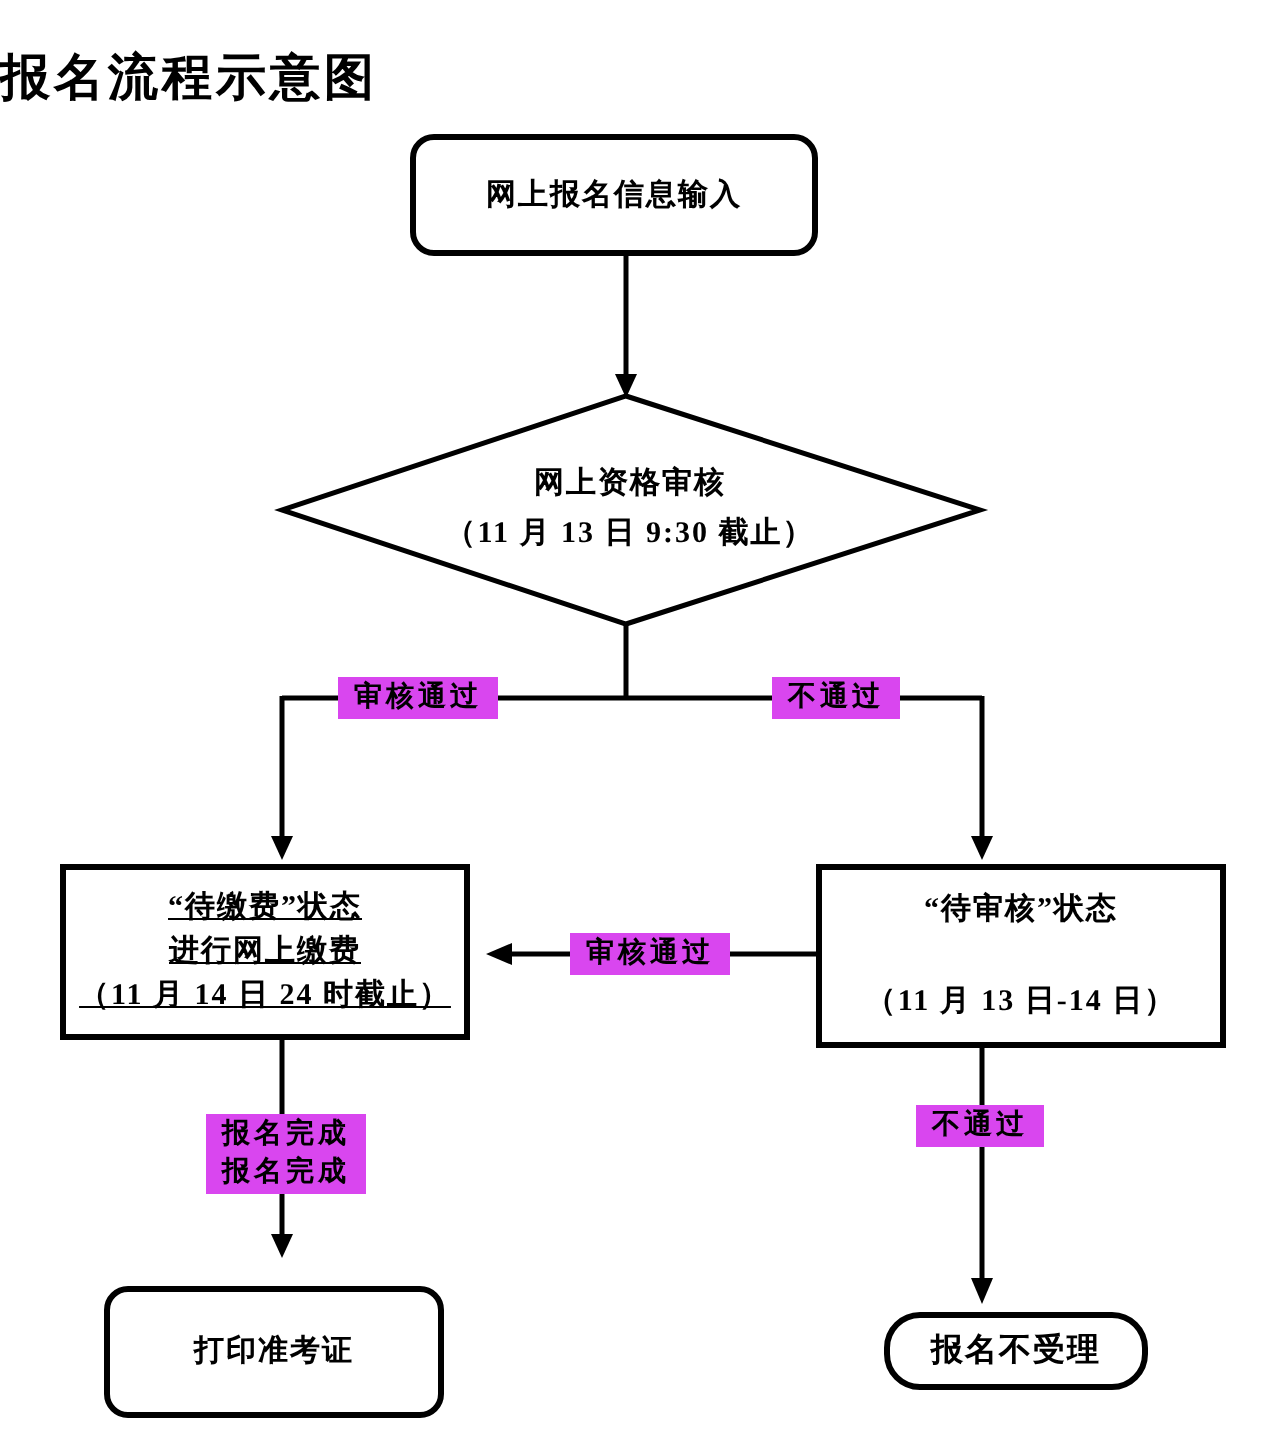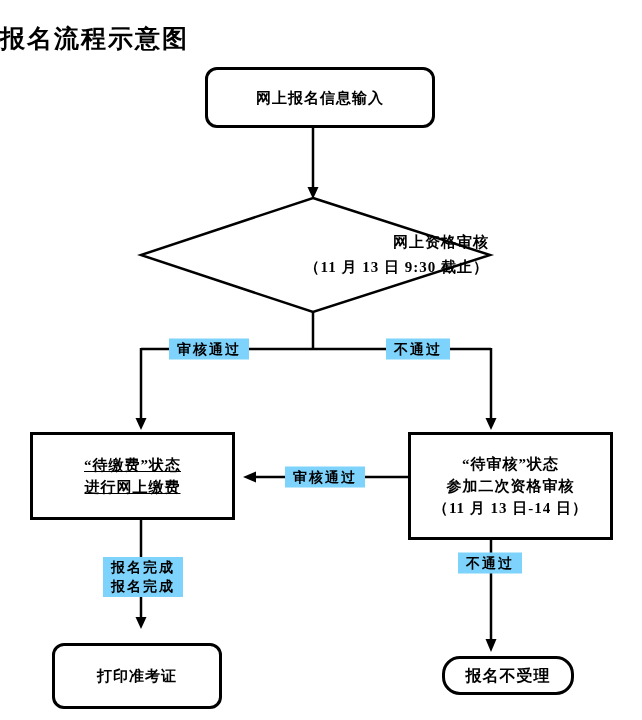--- a/index.html
+++ b/index.html
@@ -38,42 +38,42 @@
     border:3px solid #000;
     font-weight:bold;
   }
   .node .ln {
     font-size:15px;
     line-height:22px;
     letter-spacing:1px;
     white-space:nowrap;
   }
   .rounded { border-radius:12px; }
-  #node-input          { left:205px; top:67px;  width:230px; height:61px; }
+  #node-input          { left:205px; top:67px;  width:204px; height:61px; }
   #node-pending-payment{ left:30px;  top:432px; width:205px; height:88px; border-radius:0;text-decoration:underline; }
-  #node-pending-review { left:408px; top:432px; width:205px; height:108px; border-radius:0; }
+  #node-pending-review { left:408px; top:432px; width:205px; height:92px; border-radius:0;gap:24px; }
   #node-print          { left:52px;  top:643px; width:170px; height:66px; }
   #node-rejected       { left:442px; top:656px; width:132px; height:39px; border-radius:18px;justify-content:center; }
   #node-rejected .ln   { font-size:16px; }
   .diamond-text {
     position:absolute;
     left:141px; top:230px; width:348px;
-    text-align:right;
+    text-align:center;
     font-weight:bold;
   }
   .diamond-text .ln {
     font-size:15px;
     line-height:25px;
     letter-spacing:1px;
     white-space:nowrap;
   }
   .edge-label {
     position:absolute;
     transform:translate(-50%,-50%);
-    background:#7dd3fc;
+    background:#d946ef;
     font-weight:bold;
     font-size:14px;
     letter-spacing:2px;
     padding:1px 8px;
     text-align:center;
     white-space:nowrap;
     line-height:19px;
   }
   #label-approved        { left:209px; top:349px; }
   #label-not-approved    { left:418px; top:349px; }
@@ -119,25 +119,25 @@
   </div>
 
   <div class="diamond-text">
     <div class="ln">网上资格审核</div>
     <div class="ln">（11 月 13 日 9:30 截止）</div>
   </div>
 
   <div class="node" id="node-pending-payment">
     <div class="ln">“待缴费”状态</div>
     <div class="ln">进行网上缴费</div>
+    <div class="ln">（11 月 14 日 24 时截止）</div>
   </div>
 
   <div class="node" id="node-pending-review">
     <div class="ln">“待审核”状态</div>
-    <div class="ln">参加二次资格审核</div>
     <div class="ln">（11 月 13 日-14 日）</div>
   </div>
 
   <div class="node rounded" id="node-print">
     <div class="ln">打印准考证</div>
   </div>
 
   <div class="node" id="node-rejected">
     <div class="ln">报名不受理</div>
   </div>

